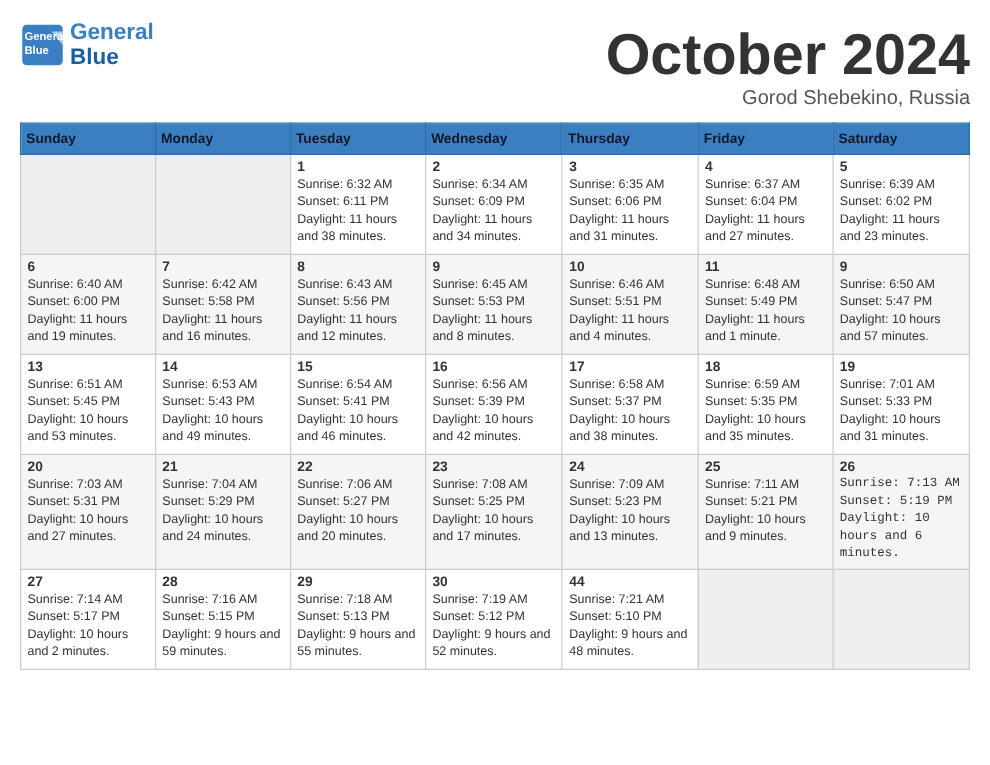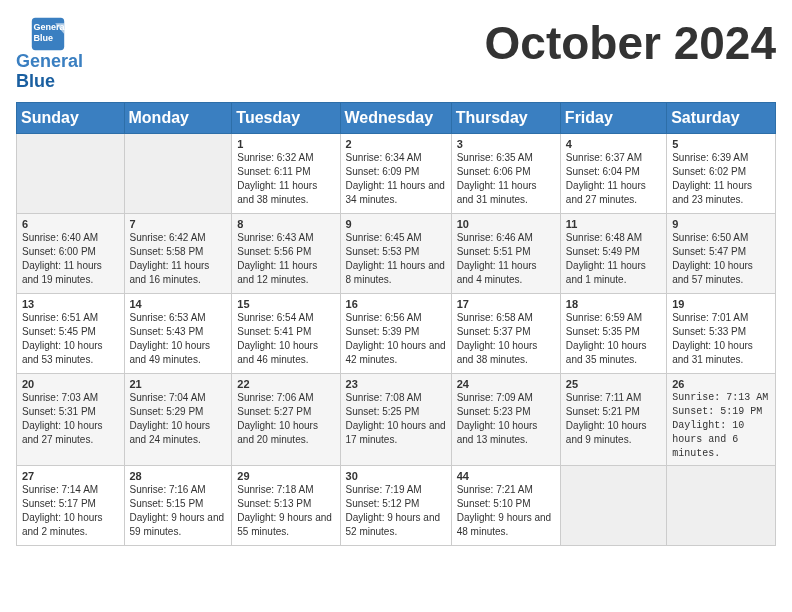--- a/index.html
+++ b/index.html
@@ -12,21 +12,20 @@
     }
     .header {
       display: flex;
       justify-content: space-between;
       align-items: flex-start;
       margin-bottom: 10px;
     }
     .logo {
       display: flex;
       align-items: center;
-      flex-direction: column;
     }
     .logo-text {
       font-size: 18px;
       font-weight: bold;
       color: #333;
       line-height: 1.1;
     }
     .logo-text span {
       color: #3a7fc1;
     }
@@ -47,24 +46,24 @@
       font-size: 16px;
       color: #555;
     }
     table {
       width: 100%;
       border-collapse: collapse;
       font-size: 10.5px;
     }
     thead tr th {
       background-color: #3a7fc1;
-      color: #ffffff;
+      color: #0f172a;
       padding: 6px 4px;
       text-align: left;
-      font-size: 16px;
+      font-size: 11px;
       font-weight: bold;
       border: 1px solid #2d6ea8;
     }
     tbody tr td {
       border: 1px solid #ccc;
       vertical-align: top;
       padding: 4px 5px;
       min-height: 80px;
       height: 80px;
       color: #333;
@@ -107,20 +106,21 @@
       <polygon points="28,8 38,8 38,20" fill="white" opacity="0.6"></polygon>
     </svg>
     <div>
       <div class="logo-text">
         <span>General</span><br><span style="color:#1a5fa0">Blue</span>
       </div>
     </div>
   </div>
   <div class="title-block">
     <div class="month-title">October 2024</div>
+    <div class="location-title">Gorod Shebekino, Russia</div>
   </div>
 </div>
 
 <table>
   <thead>
     <tr id="weekday-header">
     <th>Sunday</th>
         <th>Monday</th>
         <th>Tuesday</th>
         <th>Wednesday</th>

